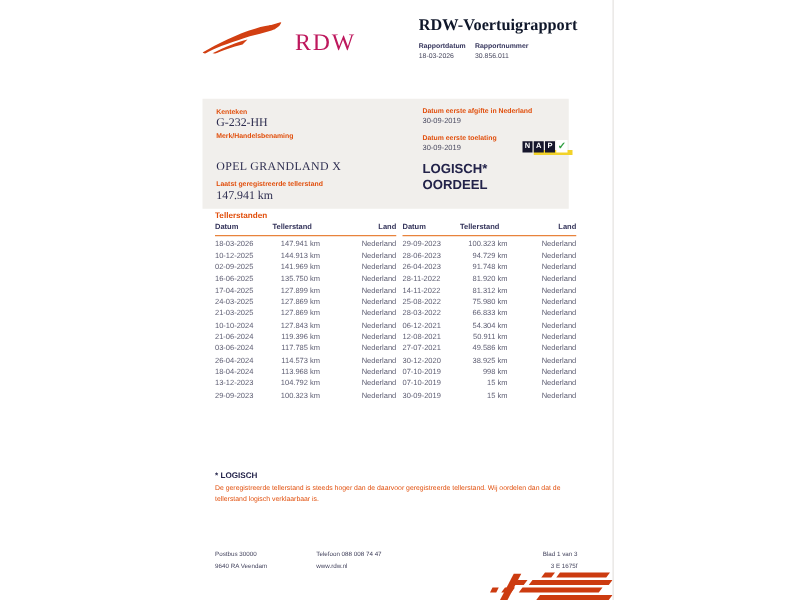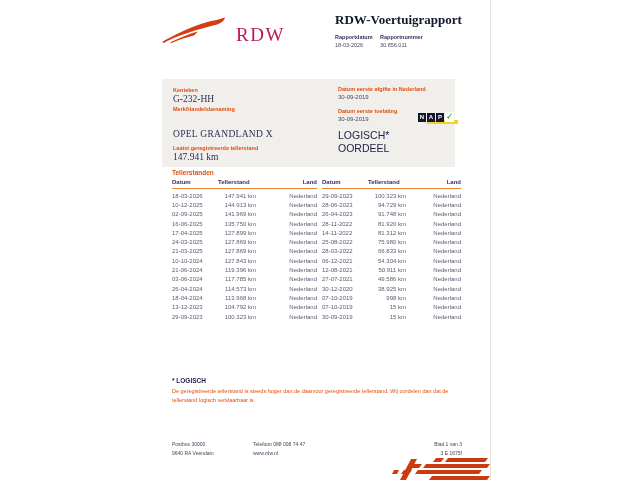--- a/index.html
+++ b/index.html
@@ -30,21 +30,21 @@
   .lb-kenteken{left:11px;top:8px;}
   .v-kenteken{left:11px;top:15px;font-size:9.5px;}
   .lb-merk{left:11px;top:27px;}
   .v-merk{left:11px;top:50px;font-size:9.5px;letter-spacing:.3px;}
   .lb-teller{left:11px;top:66px;}
   .v-teller{left:11px;top:73px;font-size:9.5px;}
   .lb-afgifte{left:176px;top:7px;}
   .v-afgifte{left:176px;top:15px;}
   .lb-toelating{left:176px;top:29px;}
   .v-toelating{left:176px;top:37px;}
-  .oordeel{left:176px;top:50px;font-size:10.5px;line-height:13px;font-weight:normal;color:#23234a;position:absolute;}
+  .oordeel{left:176px;top:50px;font-size:10.5px;line-height:13px;font-weight:bold;color:#23234a;position:absolute;}
 
   
   .nap{left:418px;top:113px;width:40px;height:16px;}
   .nap .bar{position:absolute;left:9px;top:7px;width:31px;height:4px;background:#f2d229;}
   .nap .sq{position:absolute;top:0;width:8px;height:9px;background:#16162c;color:#fff;
            font-size:6px;font-weight:bold;text-align:center;line-height:9px;}
   .nap .s1{left:0;} .nap .s2{left:9px;} .nap .s3{left:18px;}
   .nap .chk{position:absolute;left:27px;top:-1px;width:9px;height:10px;background:#fff;
             color:#2f9e41;font-size:8px;font-weight:bold;text-align:center;line-height:10px;}
 

